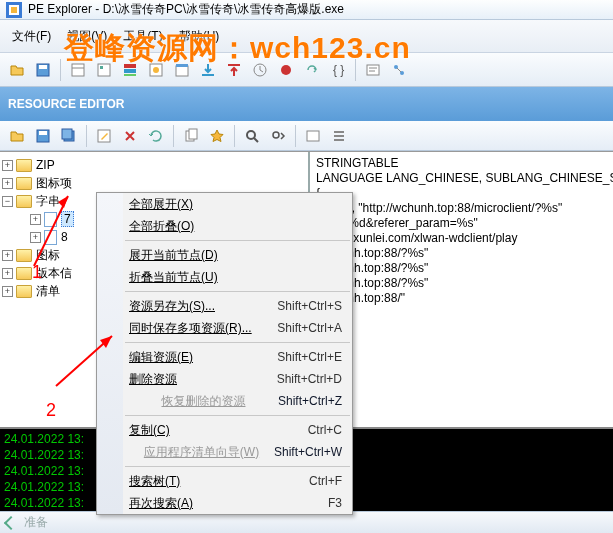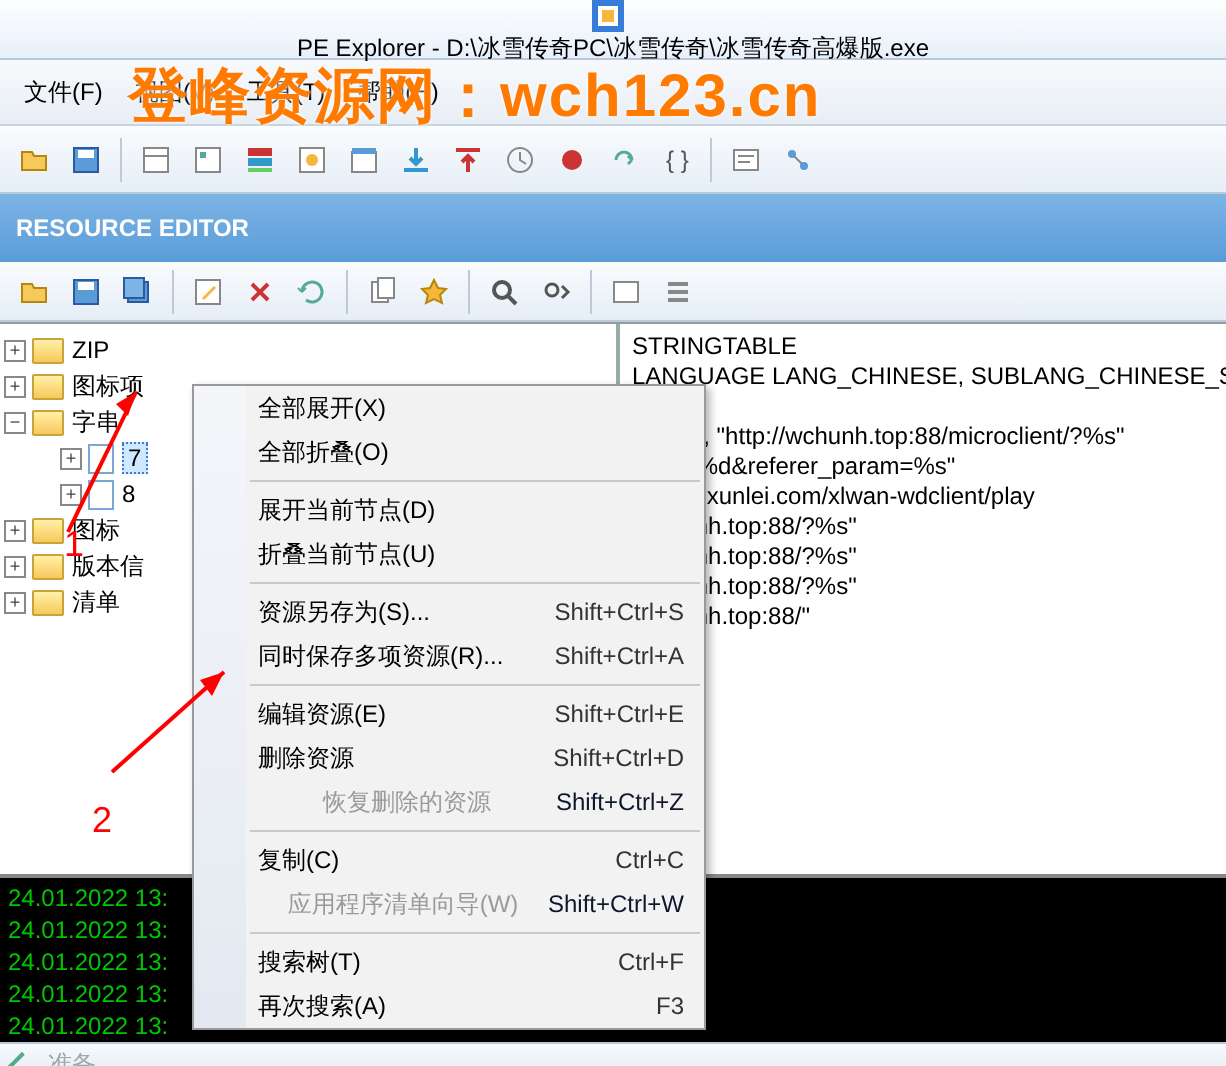--- a/index.html
+++ b/index.html
@@ -1,17 +1,17 @@
 <!DOCTYPE html>
 <html><head>
 <meta charset="utf-8">
 <style>
 * { margin:0; padding:0; box-sizing:border-box; font-family:"Microsoft YaHei",Tahoma,sans-serif; font-size:12px; }
 body { background:#f0f0f0; width:613px; height:533px; overflow:hidden; position:relative; }
-.titlebar { height:30px; background:linear-gradient(#fdfefe,#e7f0f9); display:flex; align-items:center; padding:0 6px; border-bottom:1px solid #b8c9db;flex-direction:column; }
+.titlebar { height:20px; background:linear-gradient(#fdfefe,#e7f0f9); display:flex; align-items:center; padding:0 6px; border-bottom:1px solid #b8c9db; }
 .titlebar .app-icon { width:16px; height:16px; margin-right:6px; }
 .titlebar .title { color:#000; }
 .menubar { height:22px; background:linear-gradient(#f7f9fc,#e8eef5); display:flex; align-items:center; padding:16px 4px; border-bottom:1px solid #c9d4e2; }
 .menubar .mi { padding:2px 8px; cursor:default; }
 .toolbar { height:34px; background:linear-gradient(#fafcfe,#e5edf6); display:flex; align-items:center; padding:0 6px; border-bottom:1px solid #b8c9db; gap:4px;}
 .tbtn { width:22px; height:22px; display:flex; align-items:center; justify-content:center; border:1px solid transparent; background-repeat:no-repeat; }
 .tsep { width:1px; height:22px; background:#c0cad6; margin:0 2px;}
 .editor-header { height:24px; background:linear-gradient(#7db4e6,#5a9cd8); color:#fff; font-weight:bold; display:flex; align-items:center; padding:17px 8px; }
 .sub-toolbar { height:30px; background:linear-gradient(#fafcfe,#e5edf6); display:flex; align-items:center; padding:0 6px; border-bottom:1px solid #b8c9db; gap:4px;}
 .workspace { display:flex; height:276px; border-top:1px solid #999;}
@@ -26,21 +26,21 @@
 .content-pane { flex:1; background:#fff; font-family:"Courier New",monospace; font-size:13px; padding:4px 6px; white-space:pre; overflow:hidden;}
 .logs { height:84px; background:#000; color:#00c800; font-family:"Courier New",monospace; font-size:12px; padding:2px 4px; border-top:2px solid #888;}
 .logs div{line-height:16px;}
 .status { height:22px; background:linear-gradient(#f7f9fc,#e1e9f2); border-top:1px solid #b8c9db; display:flex; align-items:center; padding:0 6px; color:#9aa; }
 .status .scaret{width:10px;height:10px;border-left:2px solid #5a8; border-bottom:2px solid #5a8; transform:rotate(45deg); margin-right:8px;}
 .ctx { position:absolute; left:96px; top:192px; width:257px; background:#f2f2f2; border:1px solid #9a9a9a; box-shadow:2px 2px 4px rgba(0,0,0,.3); }
 .ctx .strip{position:absolute;left:0;top:0;bottom:0;width:26px;background:linear-gradient(#f4f6fa,#e4e9f1);}
 .ctx-row { position:relative; display:flex; align-items:center; height:22px; padding-left:32px; padding-right:10px;}
 .ctx-row.dis{color:#9a9a9a;text-align:center;}
 .ctx .sep{height:1px;background:#c8c8c8;margin:3px 2px 3px 28px;padding:0;}
-.ctx-label{flex:1;}
+.ctx-label{flex:1;text-decoration:underline;}
 .ctx-short{color:#333;}
 .ctx-row.dis .ctx-short{color:#0f172a;}
 
 
 .wm { position:absolute; left:64px; top:28px; color:#ff7a00; font-size:30px; font-weight:bold; letter-spacing:1px; text-shadow:0 0 2px #fff; pointer-events:none;}
 .red-num { position:absolute; color:#f00; font-size:18px; font-family:Arial; pointer-events:none;}
 .arrow1 { position:absolute; left:28px; top:190px; width:48px; height:80px; pointer-events:none;}
 .arrow2 { position:absolute; left:50px; top:330px; width:70px; height:60px; pointer-events:none;}
 
 svg{display:block;}

